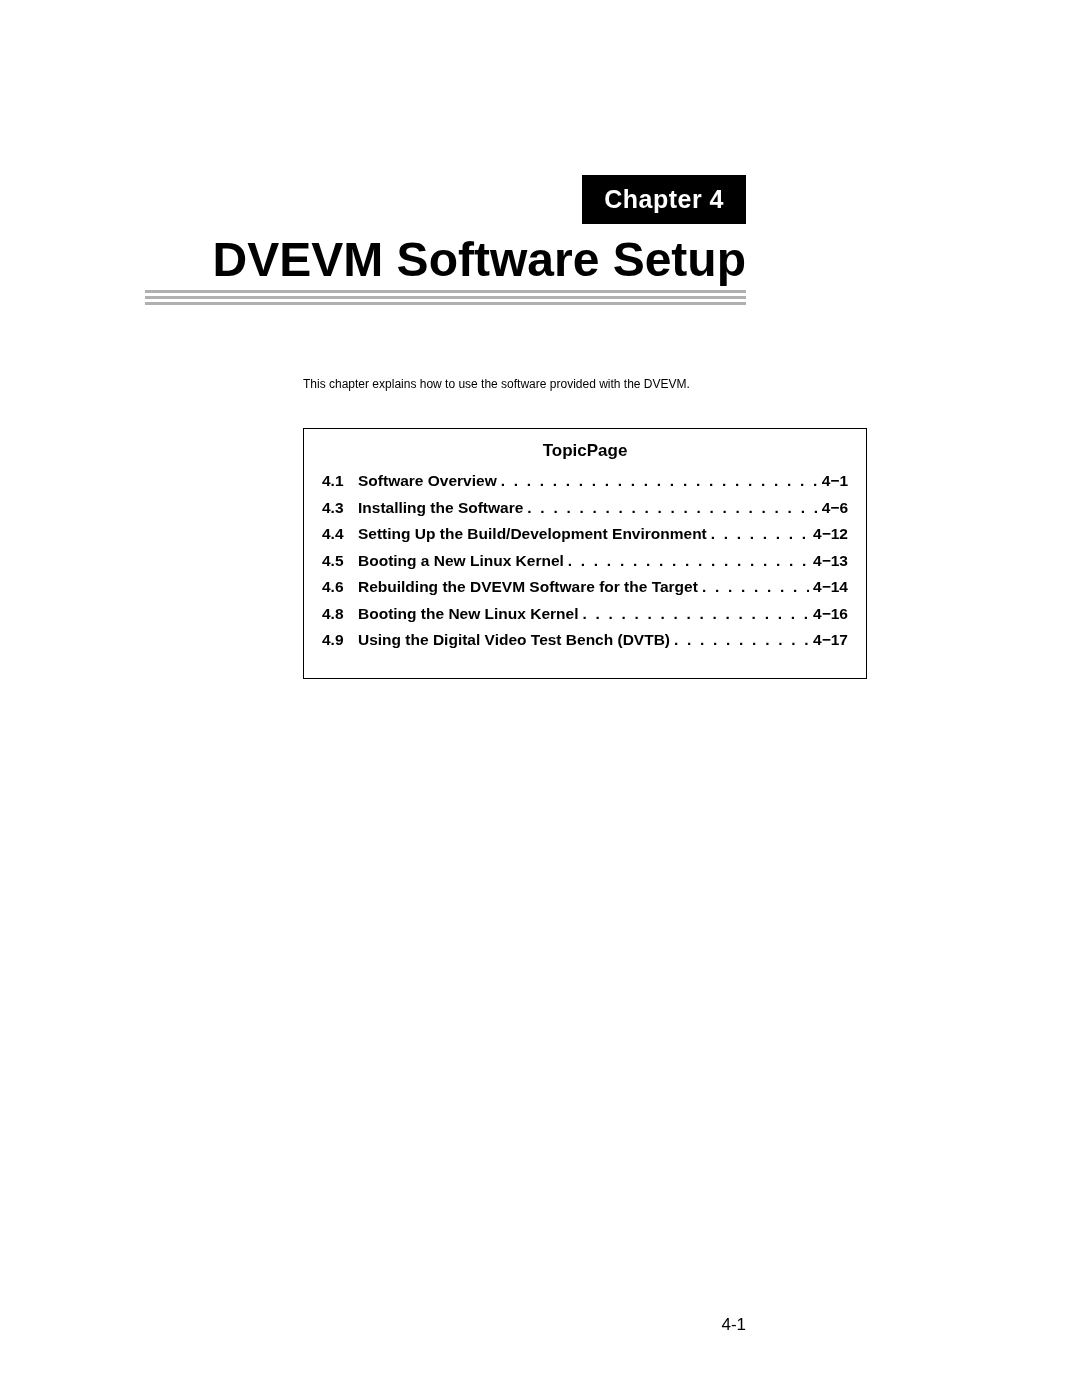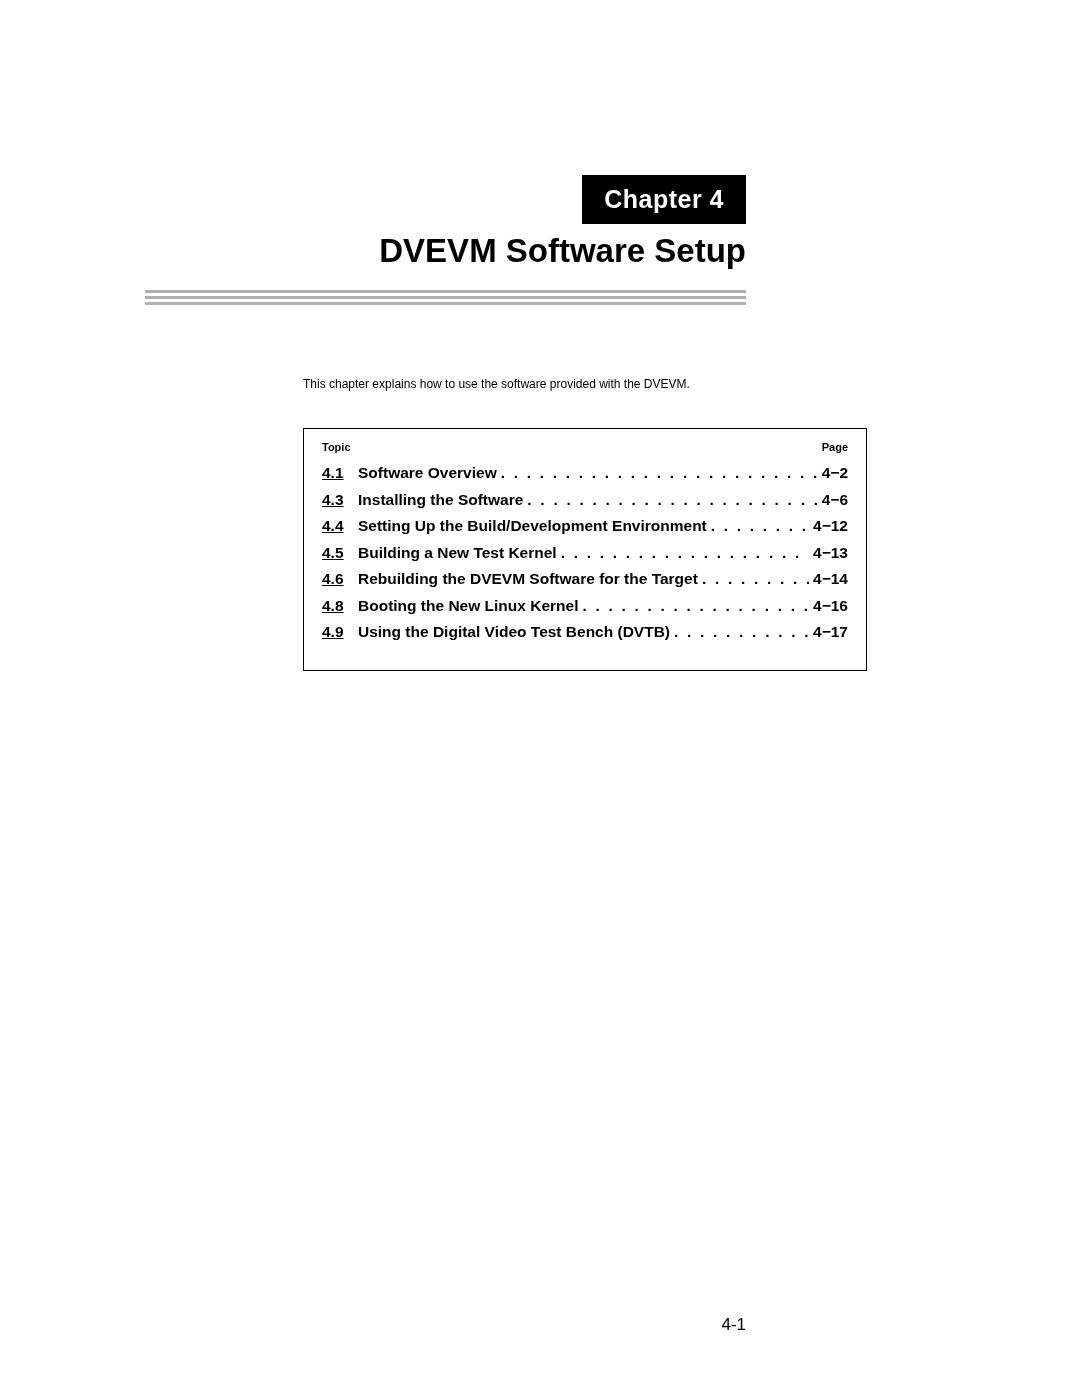--- a/index.html
+++ b/index.html
@@ -18,21 +18,21 @@
     color: #fff;
     font-weight: bold;
     font-size: 25px;
     padding: 10px 22px;
     letter-spacing: 0.5px;
   }
   .chapter-title {
     position: absolute;
     top: 232px;
     right: 214px;
-    font-size: 33px;
+    font-size: 48px;
     font-weight: bold;
     font-family: Arial, Helvetica, sans-serif;
     text-align: right;
   }
   .rules {
     position: absolute;
     top: 290px;
     left: 145px;
     right: 214px;
   }
@@ -52,39 +52,38 @@
   .toc-box {
     position: absolute;
     top: 428px;
     left: 303px;
     width: 564px;
     border: 1.5px solid #000;
     padding: 12px 18px 14px 18px;
   }
   .toc-headers {
     display: flex;
-    justify-content: space-between;
+    justify-content: center;
     font-weight: bold;
-    font-size: 11px;
+    font-size: 17px;
     margin-bottom: 12px;
   }
   .toc-row {
     display: flex;
     font-weight: bold;
     font-size: 15.5px;
     line-height: 1.0;
     margin: 0 0 11px 0;
     white-space: nowrap;
     align-items: baseline;
   }
   .toc-row:last-child { margin-bottom: 16px; }
   .toc-num {
     width: 36px;
     flex: 0 0 36px;
-    text-decoration: underline;
   }
   .toc-title {
     flex: 0 0 auto;
   }
   .toc-dots {
     flex: 1 1 auto;
     overflow: hidden;
     letter-spacing: 2.2px;
     padding: 0 4px;
   }
@@ -125,37 +124,37 @@
   <div class="toc-box">
     <div class="toc-headers">
       <span>Topic</span>
       <span>Page</span>
     </div>
 
     <div class="toc-row">
       <span class="toc-num">4.1</span>
       <span class="toc-title">Software Overview</span>
       <span class="toc-dots"></span>
-      <span class="toc-page">4−2</span>
+      <span class="toc-page">4−1</span>
     </div>
     <div class="toc-row">
       <span class="toc-num">4.3</span>
       <span class="toc-title">Installing the Software</span>
       <span class="toc-dots"></span>
       <span class="toc-page">4−6</span>
     </div>
     <div class="toc-row">
       <span class="toc-num">4.4</span>
       <span class="toc-title">Setting Up the Build/Development Environment</span>
       <span class="toc-dots"></span>
       <span class="toc-page">4−12</span>
     </div>
     <div class="toc-row">
       <span class="toc-num">4.5</span>
-      <span class="toc-title">Building a New Test Kernel</span>
+      <span class="toc-title">Booting a New Linux Kernel</span>
       <span class="toc-dots"></span>
       <span class="toc-page">4−13</span>
     </div>
     <div class="toc-row">
       <span class="toc-num">4.6</span>
       <span class="toc-title">Rebuilding the DVEVM Software for the Target</span>
       <span class="toc-dots"></span>
       <span class="toc-page">4−14</span>
     </div>
     <div class="toc-row">

